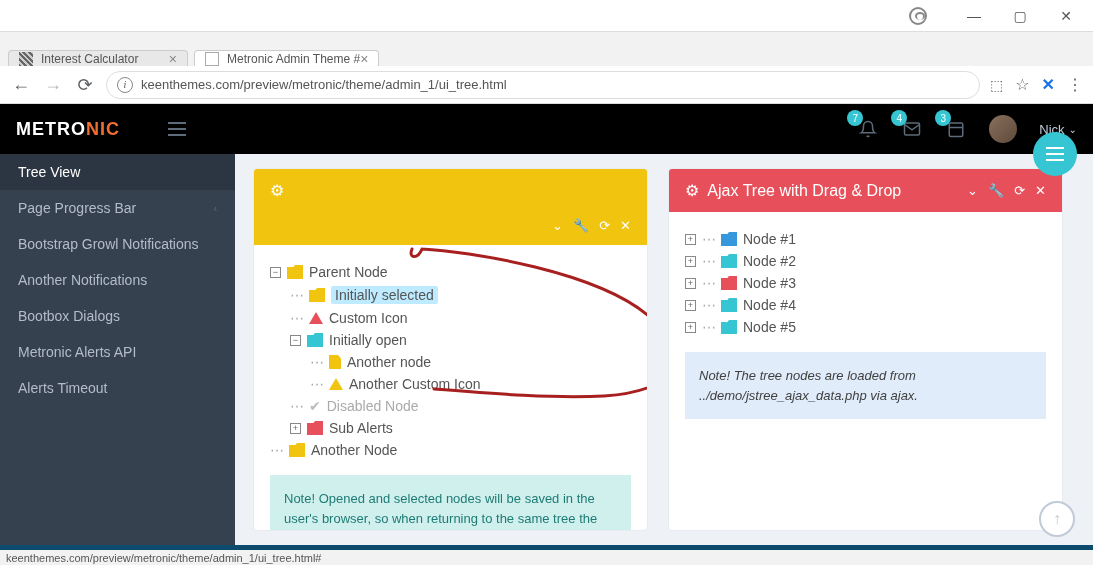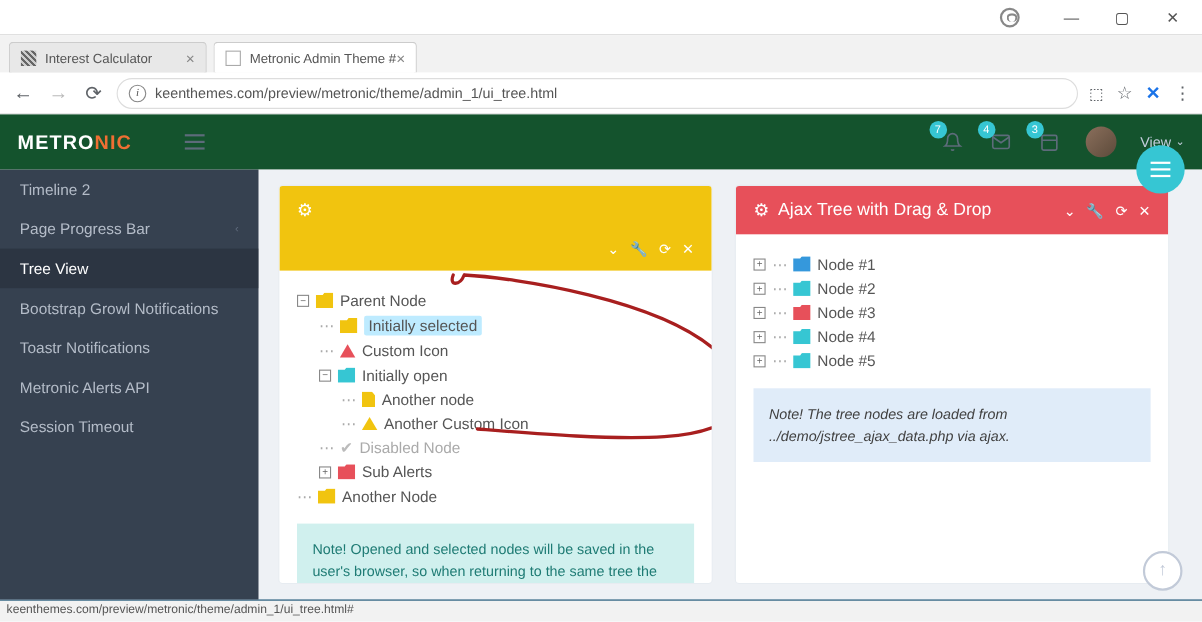--- a/index.html
+++ b/index.html
@@ -5,34 +5,34 @@
 * { margin: 0; padding: 0; box-sizing: border-box; font-family: "Segoe UI", Arial, sans-serif; }
 body { width: 1093px; height: 565px; overflow: hidden; background: #fff; }
 
 
 .titlebar { height: 32px; background: #fff; border-bottom: 1px solid #ddd; display: flex; align-items: center; justify-content: flex-end; padding-right: 4px; }
 .titlebar .ctl { width: 46px; height: 28px; display: flex; align-items: center; justify-content: center; font-size: 14px; color: #555; cursor: pointer; }
 .titlebar .user-circle { width: 18px; height: 18px; border: 2px solid #888; border-radius: 50%; margin-right: 24px; position: relative; }
 .titlebar .user-circle::after { content:''; position:absolute; top:3px; left:4px; width:6px; height:6px; border:2px solid #888; border-radius:50%; border-bottom:none; }
 
 .tabbar { height: 34px; background: #f2f2f2; display: flex; align-items: flex-end; padding-left: 8px; }
-.tab { height: 28px; background: #fff; border: 1px solid #ccc; border-bottom: none; border-radius: 4px 4px 0 0; display: flex; align-items: center; padding: 0 10px; margin-right: 6px; font-size: 12px; color: #555; min-width: 180px; }
+.tab { height: 16px; background: #fff; border: 1px solid #ccc; border-bottom: none; border-radius: 4px 4px 0 0; display: flex; align-items: center; padding: 0 10px; margin-right: 6px; font-size: 12px; color: #555; min-width: 180px; }
 .tab.inactive { background: #e8e8e8; }
 .tab .favicon { width: 14px; height: 14px; margin-right: 8px; display: inline-block; }
 .tab .close { margin-left: auto; font-size: 14px; color: #888; cursor: pointer; }
 
 .addrbar { height: 38px; background: #fff; border-bottom: 1px solid #ddd; display: flex; align-items: center; padding: 0 10px; gap: 10px; }
 .nav-btn { width: 22px; height: 22px; display: flex; align-items: center; justify-content: center; color: #5f6368; cursor: pointer; font-size: 18px; }
 .nav-btn.disabled { color: #bbb; }
 .url-field { flex: 1; display: flex; align-items: center; border: 1px solid #ddd; border-radius: 14px; height: 28px; padding: 0 10px; font-size: 13px; color: #555; }
 .url-field .info { width: 16px; height: 16px; border: 1px solid #888; border-radius: 50%; display: flex; align-items: center; justify-content: center; font-size: 10px; margin-right: 8px; font-family: serif; font-style: italic; }
 .addr-right { display: flex; gap: 12px; align-items: center; color: #5f6368; }
 
 
-.app-header { height: 50px; background: #14532d; display: flex; align-items: center; padding: 0 16px; color: #fff; position: relative; }
+.app-header { height: 50px; background: #000000; display: flex; align-items: center; padding: 0 16px; color: #fff; position: relative; }
 .logo { font-size: 18px; font-weight: 600; letter-spacing: 1px; }
 .logo .accent { color: #ef6f33; }
 .hamburger { margin-left: 48px; display: flex; flex-direction: column; gap: 4px; cursor: pointer; }
 .hamburger span { width: 18px; height: 2px; background: #5d6b7a; }
 .header-right { margin-left: auto; display: flex; align-items: center; gap: 22px; }
 .hicon { position: relative; width: 22px; height: 22px; display: flex; align-items: center; justify-content: center; cursor:pointer; }
 .badge { position: absolute; top: -8px; left: -10px; background: #36c6d3; color: #fff; border-radius: 50%; width: 16px; height: 16px; font-size: 10px; display: flex; align-items: center; justify-content: center; }
 .avatar { width: 28px; height: 28px; border-radius: 50%; background: linear-gradient(135deg,#8b6f5c,#5c4a3a); }
 .username { font-size: 13px; color: #c3cedd; display: flex; align-items: center; gap: 4px; }
 .fab { width: 44px; height: 44px; border-radius: 50%; background: #36c6d3; display: flex; align-items: center; justify-content: center; position: absolute; right: 16px; top: 28px; z-index: 10; cursor:pointer; }
@@ -75,21 +75,21 @@
 .selected { background: #beebff; padding: 1px 4px; border-radius: 2px; }
 .indent1 { margin-left: 20px; }
 .indent2 { margin-left: 40px; }
 .disabled-text { color: #aaa; }
 
 .note { background: #d0f0ee; color: #1e7b74; padding: 14px; font-size: 13px; line-height: 1.5; margin-top: 14px; }
 .note.blue { background: #e0ecf9; color: #404040; font-style: italic; }
 
 .scroll-top { position: absolute; right: 18px; bottom: 8px; width: 36px; height: 36px; border: 2px solid #c2cad8; border-radius: 50%; display: flex; align-items: center; justify-content: center; color: #c2cad8; cursor: pointer; background: #fff; }
 
-.statusbar { height: 20px; background: #f2f2f2; border-top: 1px solid #0c4a6e; font-size: 11px; color: #555; padding: 2px 6px; }
+.statusbar { height: 20px; background: #f2f2f2; border-top: 5px solid #0c4a6e; font-size: 11px; color: #555; padding: 2px 6px; }
 
 .annot { position: absolute; pointer-events: none; z-index: 5; }
 </style>
 </head>
 <body>
 
 <div class="titlebar">
   <span class="user-circle"></span>
   <div class="ctl">—</div>
   <div class="ctl">▢</div>
@@ -150,52 +150,52 @@
     </div>
     <div class="hicon">
       <span class="badge">3</span>
       <svg width="18" height="18" viewBox="0 0 24 24" fill="none" stroke="#5d6b7a" stroke-width="2">
           <rect x="3" y="4" width="18" height="18" rx="2"></rect>
           <line x1="3" y1="10" x2="21" y2="10"></line>
         </svg>
     </div>
     <div class="avatar"></div>
     <div class="username">
-      <span>View</span>
+      <span>Nick</span>
       <span style="font-size:10px;">⌄</span>
     </div>
   </div>
   <div class="fab">
       <span></span>
     </div>
 </div>
 
 <div class="app-body">
   <div class="sidebar">
-    <div class="sidebar-item">
-        <span>Timeline 2</span>
+    <div class="sidebar-item active">
+        <span>Tree View</span>
       </div>
     <div class="sidebar-item">
         <span>Page Progress Bar</span>
         <span class="chev">‹</span>
       </div>
-    <div class="sidebar-item active">
-        <span>Tree View</span>
-      </div>
     <div class="sidebar-item">
         <span>Bootstrap Growl Notifications</span>
       </div>
     <div class="sidebar-item">
-        <span>Toastr Notifications</span>
+        <span>Another Notifications</span>
+      </div>
+    <div class="sidebar-item">
+        <span>Bootbox Dialogs</span>
       </div>
     <div class="sidebar-item">
         <span>Metronic Alerts API</span>
       </div>
     <div class="sidebar-item">
-        <span>Session Timeout</span>
+        <span>Alerts Timeout</span>
       </div>
 
   </div>
 
   <div class="main">
 
     <div class="portlet yellow">
       <div class="p-head yellow">
         <span>⚙</span>
         <div class="p-tools below">

